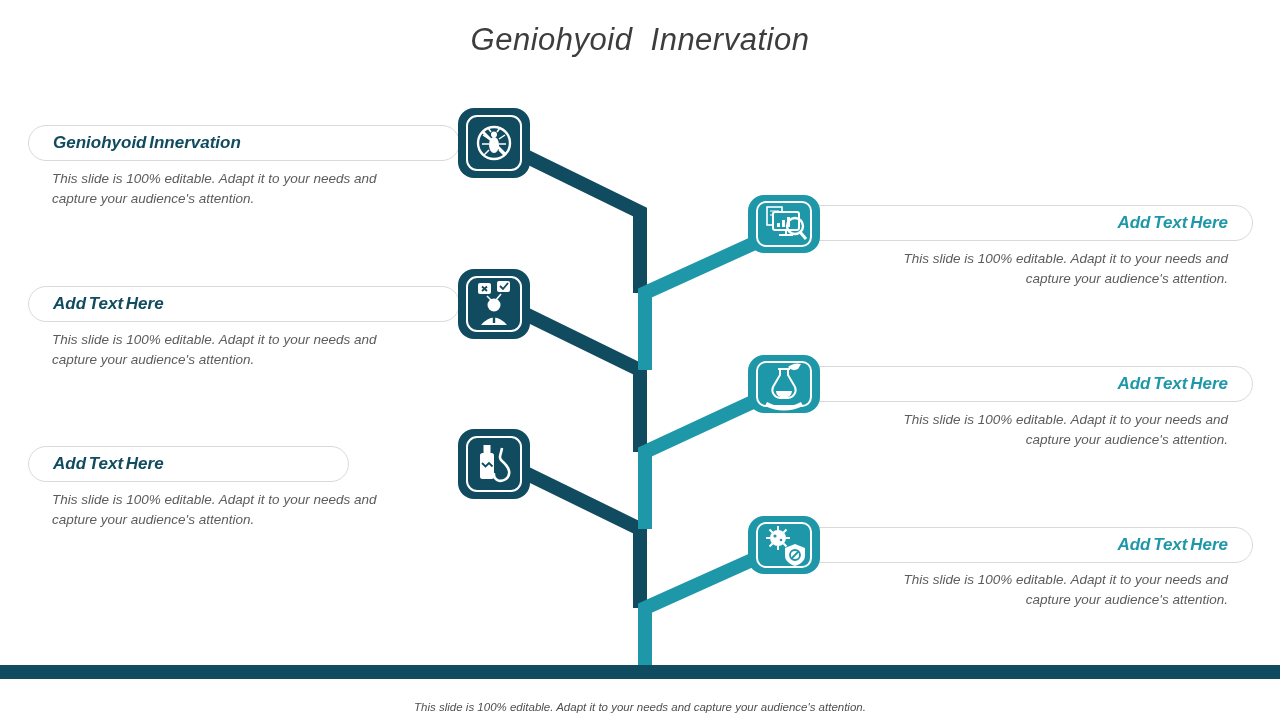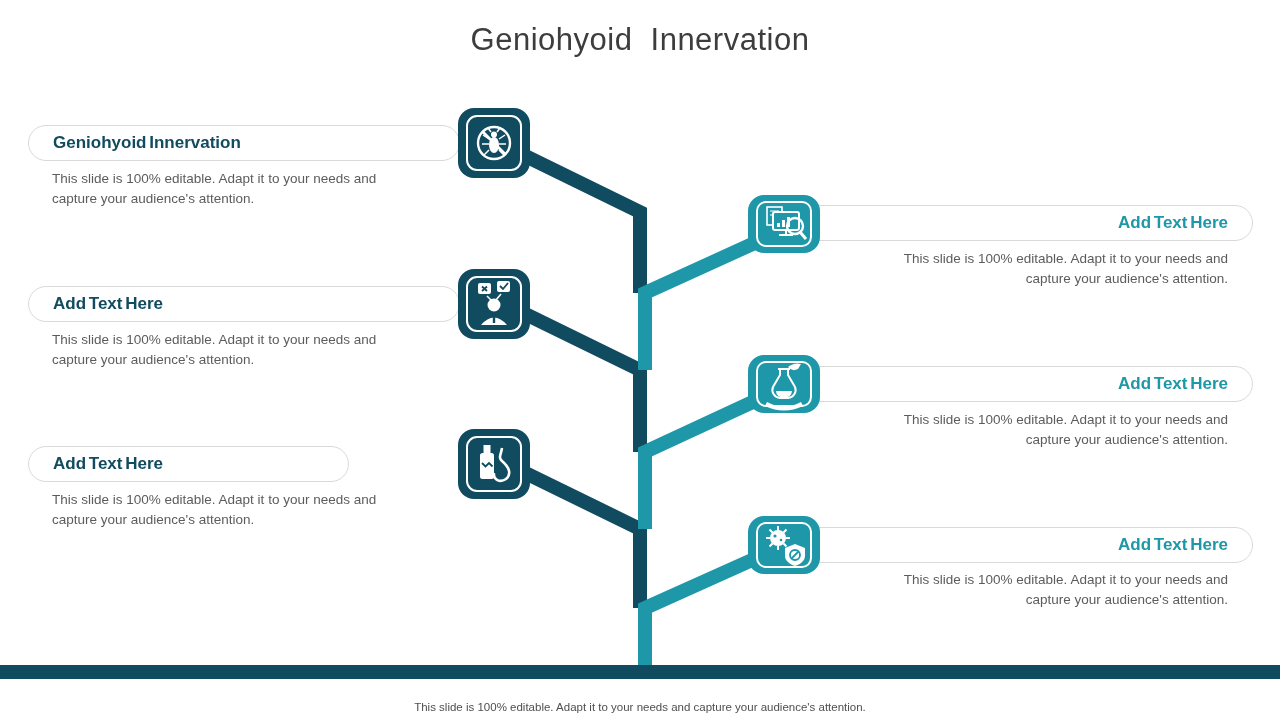--- a/index.html
+++ b/index.html
@@ -5,21 +5,21 @@
   :root{
     --dark-teal:#114B5F;
     --light-teal:#1E97A8;
     --pill-border:#D9D9D9;
     --title-color:#3D3D3D;
     --body-gray:#5C5C5C;
   }
   html,body{margin:0;padding:0;background:#fff;}
   .slide{
     position:relative;width:1280px;height:720px;background:#ffffff;
-    font-family:"Liberation Sans", sans-serif;overflow:hidden;
+    font-family:"Liberation Sans", sans-serif;overflow:hidden;font-style:italic;
   }
   .title{
     position:absolute;top:22px;left:0;width:100%;text-align:center;
     font-size:31px;color:var(--title-color);word-spacing:9px;letter-spacing:.5px;
   }
   svg.connectors{position:absolute;left:0;top:0;width:1280px;height:720px;z-index:1;}
   .stroke-dark{fill:none;stroke:var(--dark-teal);stroke-width:14;}
   .stroke-light{fill:none;stroke:var(--light-teal);stroke-width:14;}
   .pill{
     position:absolute;height:36px;background:#fff;border:1px solid var(--pill-border);

